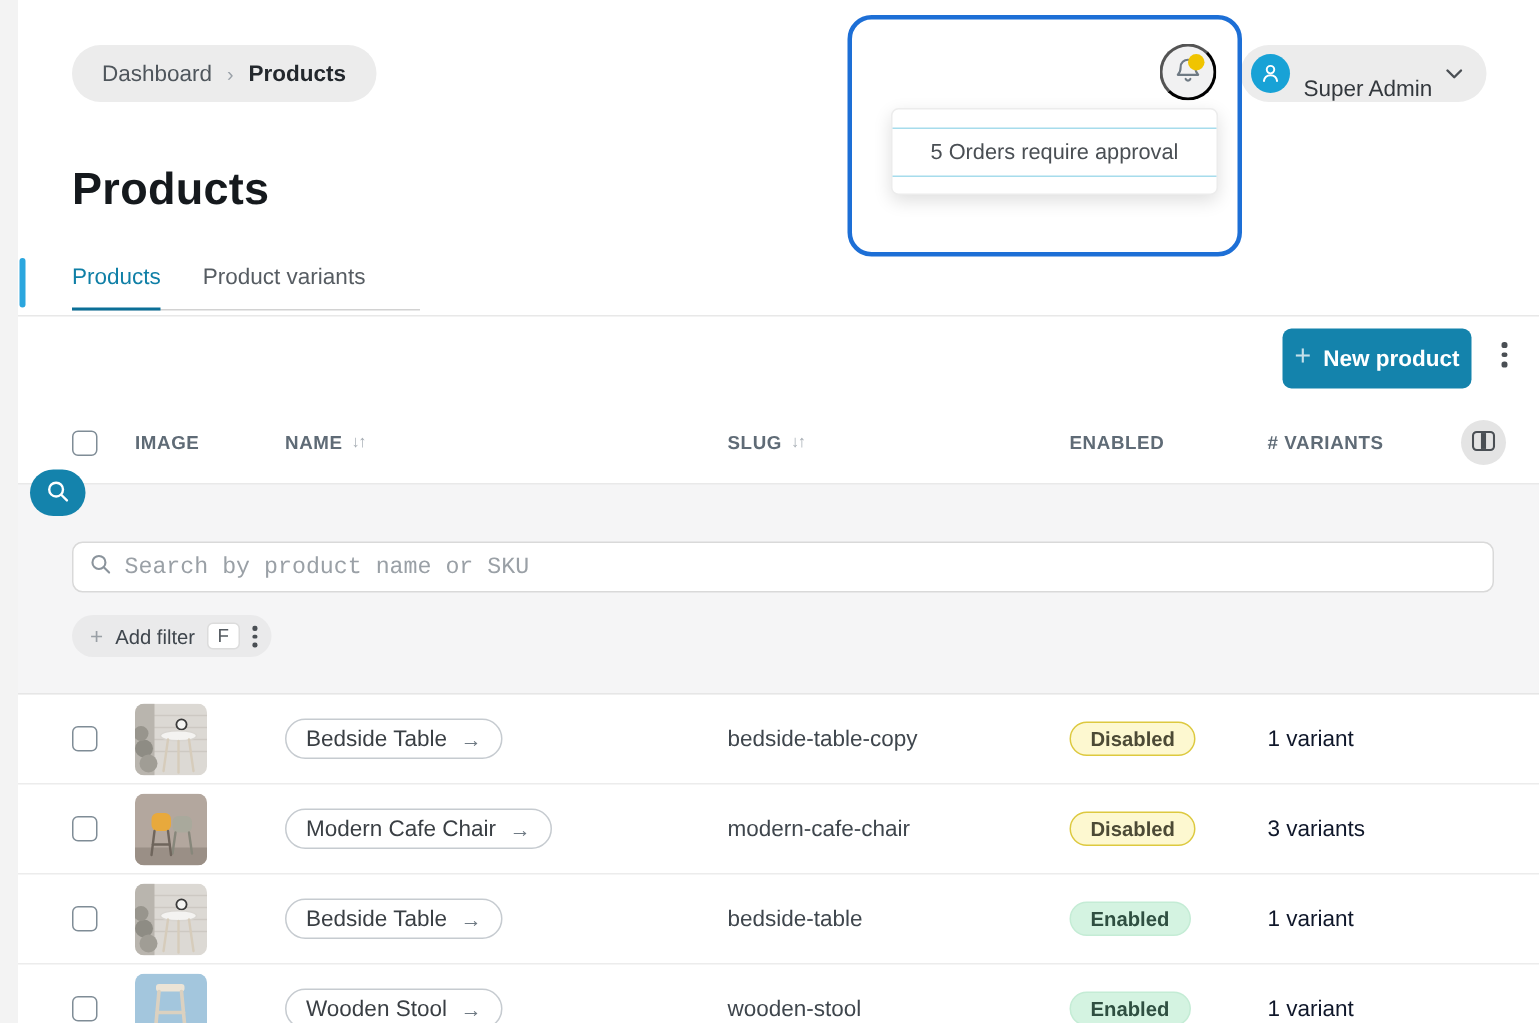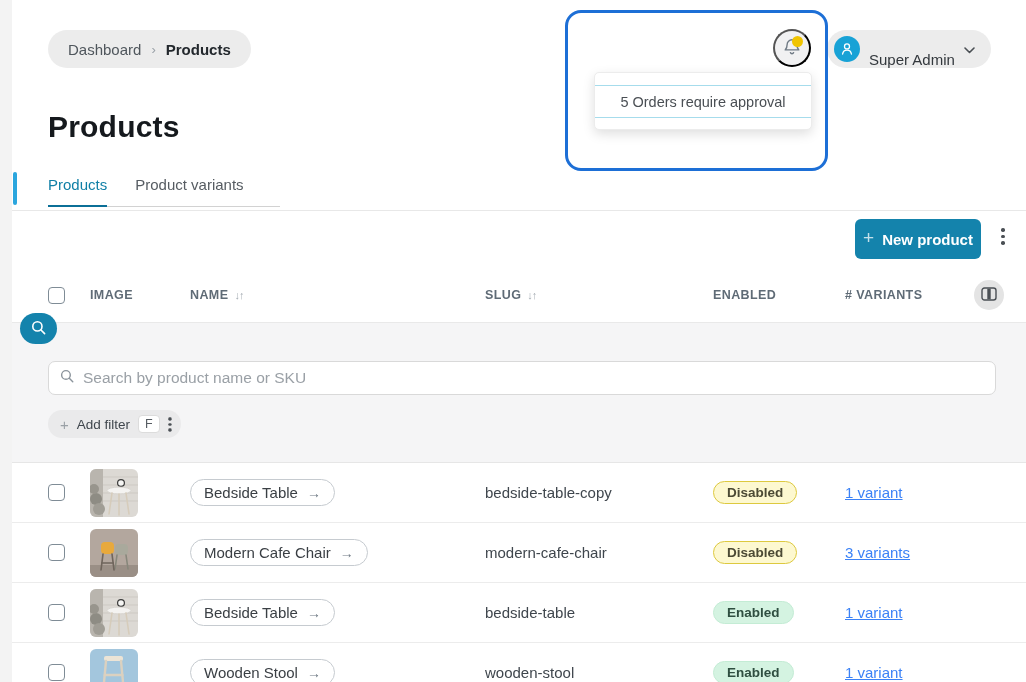--- a/index.html
+++ b/index.html
@@ -75,40 +75,40 @@
 
   
   .search-fab { position:absolute; left:20px; top:313px; width:37px; height:31px; border-radius:16px;
     background:#1483ac; border:none; display:flex; align-items:center; justify-content:center; z-index:25; cursor:pointer; }
 
   
   .filter-section { position:absolute; left:0; top:322px; width:1026px; height:141px; background:#f5f5f6;
     border-top:1px solid #e9e9e9; border-bottom:1px solid #e6e6e6; }
   .search-wrap { position:absolute; left:48px; top:38px; width:948px; height:34px; background:#fff;
     border:1px solid #d9d9d9; border-radius:7px; display:flex; align-items:center; padding:0 10px; gap:8px; }
-  .search-input { border:none; outline:none; flex:1; font-size:15.5px; font-family:Liberation Sans, sans-serif; color:#333; background:transparent; }
+  .search-input { border:none; outline:none; flex:1; font-size:15.5px; font-family:Liberation Mono, monospace; color:#333; background:transparent; }
   .search-input::placeholder { color:#9aa0a6; }
   .filter-pill { position:absolute; left:48px; top:87px; height:28px; background:#eaeaeb; border-radius:14px;
     display:flex; align-items:center; gap:8px; padding:0 10px 0 12px; cursor:pointer; }
   .filter-plus { color:#9aa0a6; font-size:15px; }
   .filter-label { font-size:13.5px; color:#3f464d; }
   .shortcut-badge { background:#fff; border:1px solid #dcdcdc; border-radius:4px; font-size:12.5px; color:#555b61; padding:1px 6px; }
 
   
   .rows { position:absolute; left:0; top:463px; width:1026px; }
   .row { height:60px; border-bottom:1px solid #ececec; }
   .prod-img { width:48px; height:48px; border-radius:6px; overflow:hidden; display:block; }
   .name-pill { display:inline-flex; align-items:center; gap:9px; height:27px; padding:0 13px;
     border:1px solid #c6cbd0; border-radius:14px; background:#fff; font-size:15px; color:#3a3f44; cursor:pointer; }
   .name-arrow { color:#6f7a84; font-size:14px; }
   .slug { font-size:15px; color:#3f464d; }
   .badge { display:inline-block; font-size:13.5px; font-weight:700; padding:3px 13px; border-radius:13px; }
   .badge.disabled { background:#fdf8d0; border:1px solid #ddc93f; color:#4c4a35; }
   .badge.enabled { background:#d4f3e1; border:1px solid #c4ecd5; color:#2f4f41; }
-  .variants { font-size:15px; color:#3b82f6;text-decoration:underline; }
+  .variants { font-size:15px; color:#0f172a; }
 </style>
 </head>
 <body>
 
 <div class="app">
 
   <div class="left-strip"></div>
   <div class="scroll-indicator"></div>
 
   <nav class="breadcrumb">

